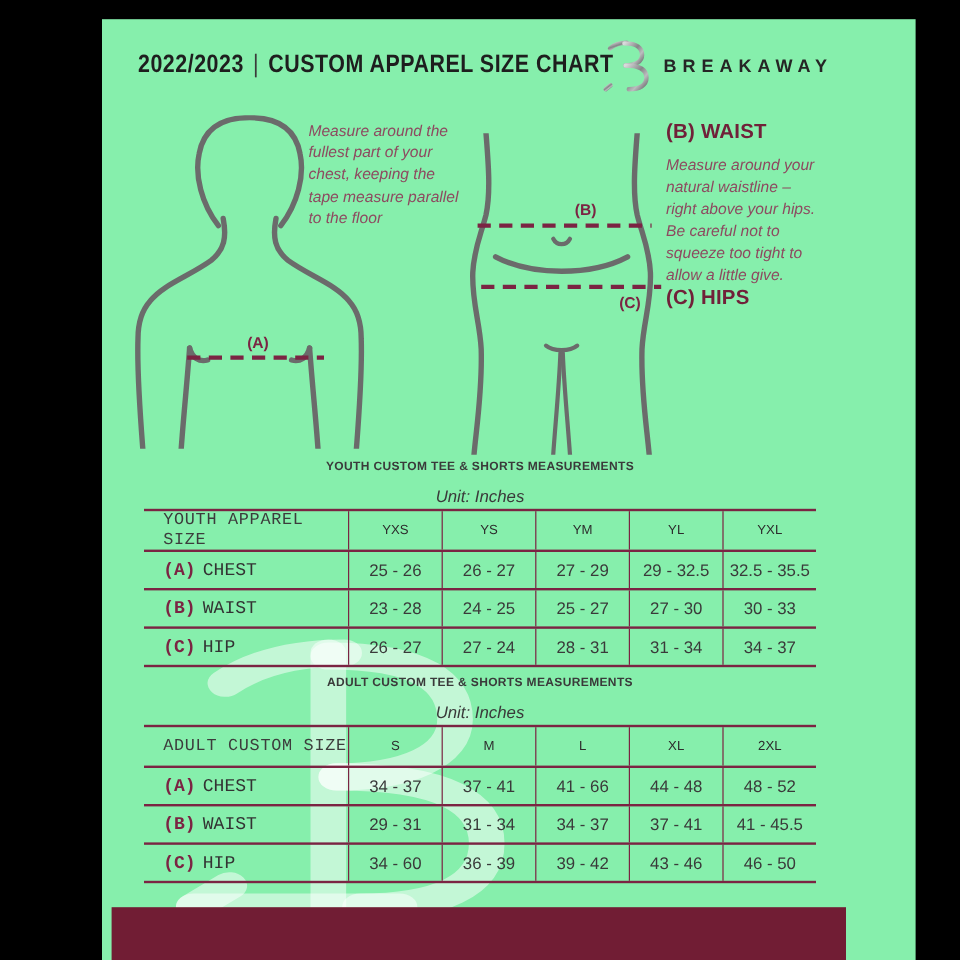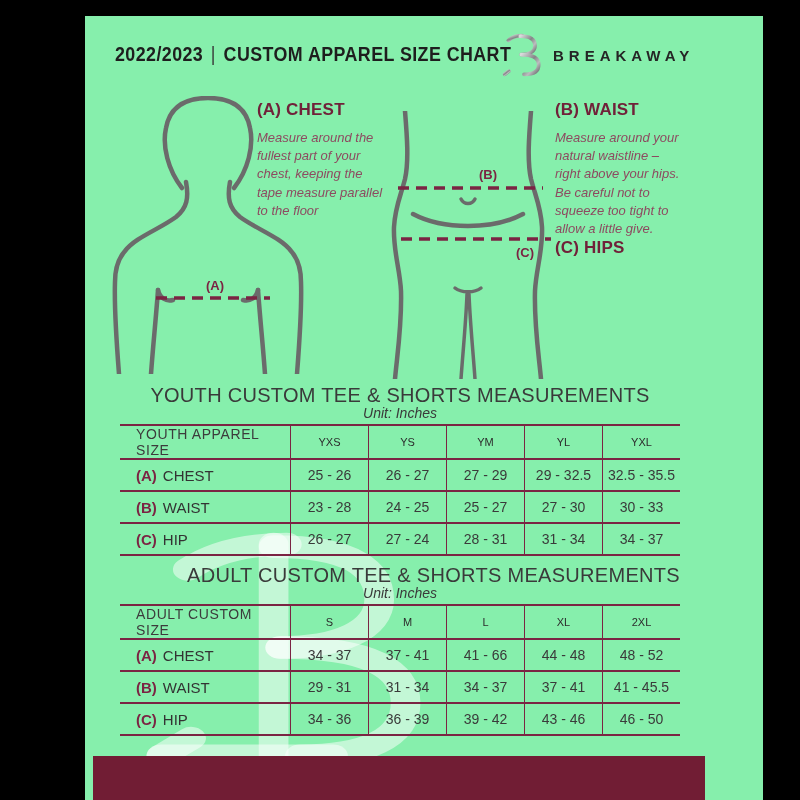--- a/index.html
+++ b/index.html
@@ -27,30 +27,30 @@
   .instr h3{margin:0 0 9px 0;font-size:17px;font-weight:bold;color:#702139;letter-spacing:.2px;}
   .instr p{margin:0;font-size:13px;font-style:italic;color:#8d4a60;line-height:1.4;white-space:pre-line;}
   .col-a{left:172px;top:84px;width:185px;}
   .col-b{left:470px;top:84px;width:160px;}
   .col-c{left:470px;top:222px;width:165px;}
 
   .fig{position:absolute;z-index:2;}
 
   
   .tbl-title{position:absolute;left:35px;width:560px;text-align:center;
-    font-size:20px;font-weight:normal;color:#3a3a3a;letter-spacing:.3px;z-index:3;}
+    font-size:10px;font-weight:bold;color:#3a3a3a;letter-spacing:.3px;z-index:3;}
   .tbl-unit{position:absolute;left:35px;width:560px;text-align:center;
     font-size:14px;font-style:italic;color:#3a3a3a;z-index:3;}
 
   
   .size-table{position:absolute;left:35px;width:560px;border-top:2px solid #7b2443;z-index:3;}
   .trow{display:flex;border-bottom:2px solid #7b2443;}
   .trow.hdr{height:32px;}
   .trow.data{height:30px;}
-  .tlabel{width:170px;display:flex;align-items:center;padding-left:16px;box-sizing:border-box;}
+  .tlabel{width:170px;display:flex;align-items:center;padding-left:16px;box-sizing:border-box;font-family:Liberation Mono, monospace;}
   .tcell{flex:1;display:flex;align-items:center;justify-content:center;border-left:1.5px solid #7b2443;}
   .hdr .tlabel{font-size:14px;letter-spacing:.6px;color:#3c3c3c;}
   .hdr .tcell{font-size:11px;font-weight:normal;color:#2c2c2c;}
   .data .tlabel{font-size:15px;color:#333;}
   .data .tlabel .pfx{font-weight:bold;color:#7b2443;margin-right:6px;}
   .data .tcell{font-size:14px;color:#3a3a3a;}
 
   .watermark{position:absolute;left:50px;top:508px;z-index:1;}
 
   .footer{position:absolute;left:8px;top:740px;width:612px;height:50px;background:#711d34;z-index:4;}
@@ -110,21 +110,20 @@
       <path d="M84,183 C83,210 80,240 78,268"></path>
       <path d="M86,183 C87,210 90,240 92,268"></path>
     </g>
     <line x1="15" y1="77" x2="160" y2="77" stroke="#7b2443" stroke-width="3.5" stroke-dasharray="11,7"></line>
     <line x1="18" y1="128" x2="168" y2="128" stroke="#7b2443" stroke-width="3.5" stroke-dasharray="11,7"></line>
     <text x="105" y="68" text-anchor="middle" font-size="13" font-weight="bold" fill="#7b2443">(B)</text>
     <text x="142" y="146" text-anchor="middle" font-size="13" font-weight="bold" fill="#7b2443">(C)</text>
   </svg>
 
   <div class="instr col-a">
-    <h3>(A) CHEST</h3>
     <p>Measure around the
 fullest part of your
 chest, keeping the
 tape measure parallel
 to the floor</p>
   </div>
   <div class="instr col-b">
     <h3>(B) WAIST</h3>
     <p>Measure around your
 natural waistline –
@@ -188,21 +187,21 @@
         <span>HIP</span>
       </div>
       <div class="tcell">26 - 27</div>
       <div class="tcell">27 - 24</div>
       <div class="tcell">28 - 31</div>
       <div class="tcell">31 - 34</div>
       <div class="tcell">34 - 37</div>
     </div>
   </div>
 
-  <div class="tbl-title" style="top:548px;text-align:right;">ADULT CUSTOM TEE &amp; SHORTS MEASUREMENTS</div>
+  <div class="tbl-title" style="top:548px;">ADULT CUSTOM TEE &amp; SHORTS MEASUREMENTS</div>
   <div class="tbl-unit" style="top:569px;">Unit: Inches</div>
 
   <div class="size-table" style="top:588px;">
     <div class="trow hdr">
       <div class="tlabel">ADULT CUSTOM SIZE</div>
       <div class="tcell">S</div>
       <div class="tcell">M</div>
       <div class="tcell">L</div>
       <div class="tcell">XL</div>
       <div class="tcell">2XL</div>
@@ -227,21 +226,21 @@
       <div class="tcell">31 - 34</div>
       <div class="tcell">34 - 37</div>
       <div class="tcell">37 - 41</div>
       <div class="tcell">41 - 45.5</div>
     </div>
     <div class="trow data">
       <div class="tlabel">
         <span class="pfx">(C)</span>
         <span>HIP</span>
       </div>
-      <div class="tcell">34 - 36</div>
+      <div class="tcell">34 - 60</div>
       <div class="tcell">36 - 39</div>
       <div class="tcell">39 - 42</div>
       <div class="tcell">43 - 46</div>
       <div class="tcell">46 - 50</div>
     </div>
   </div>
 
   <div class="footer"></div>
 
 </div>

